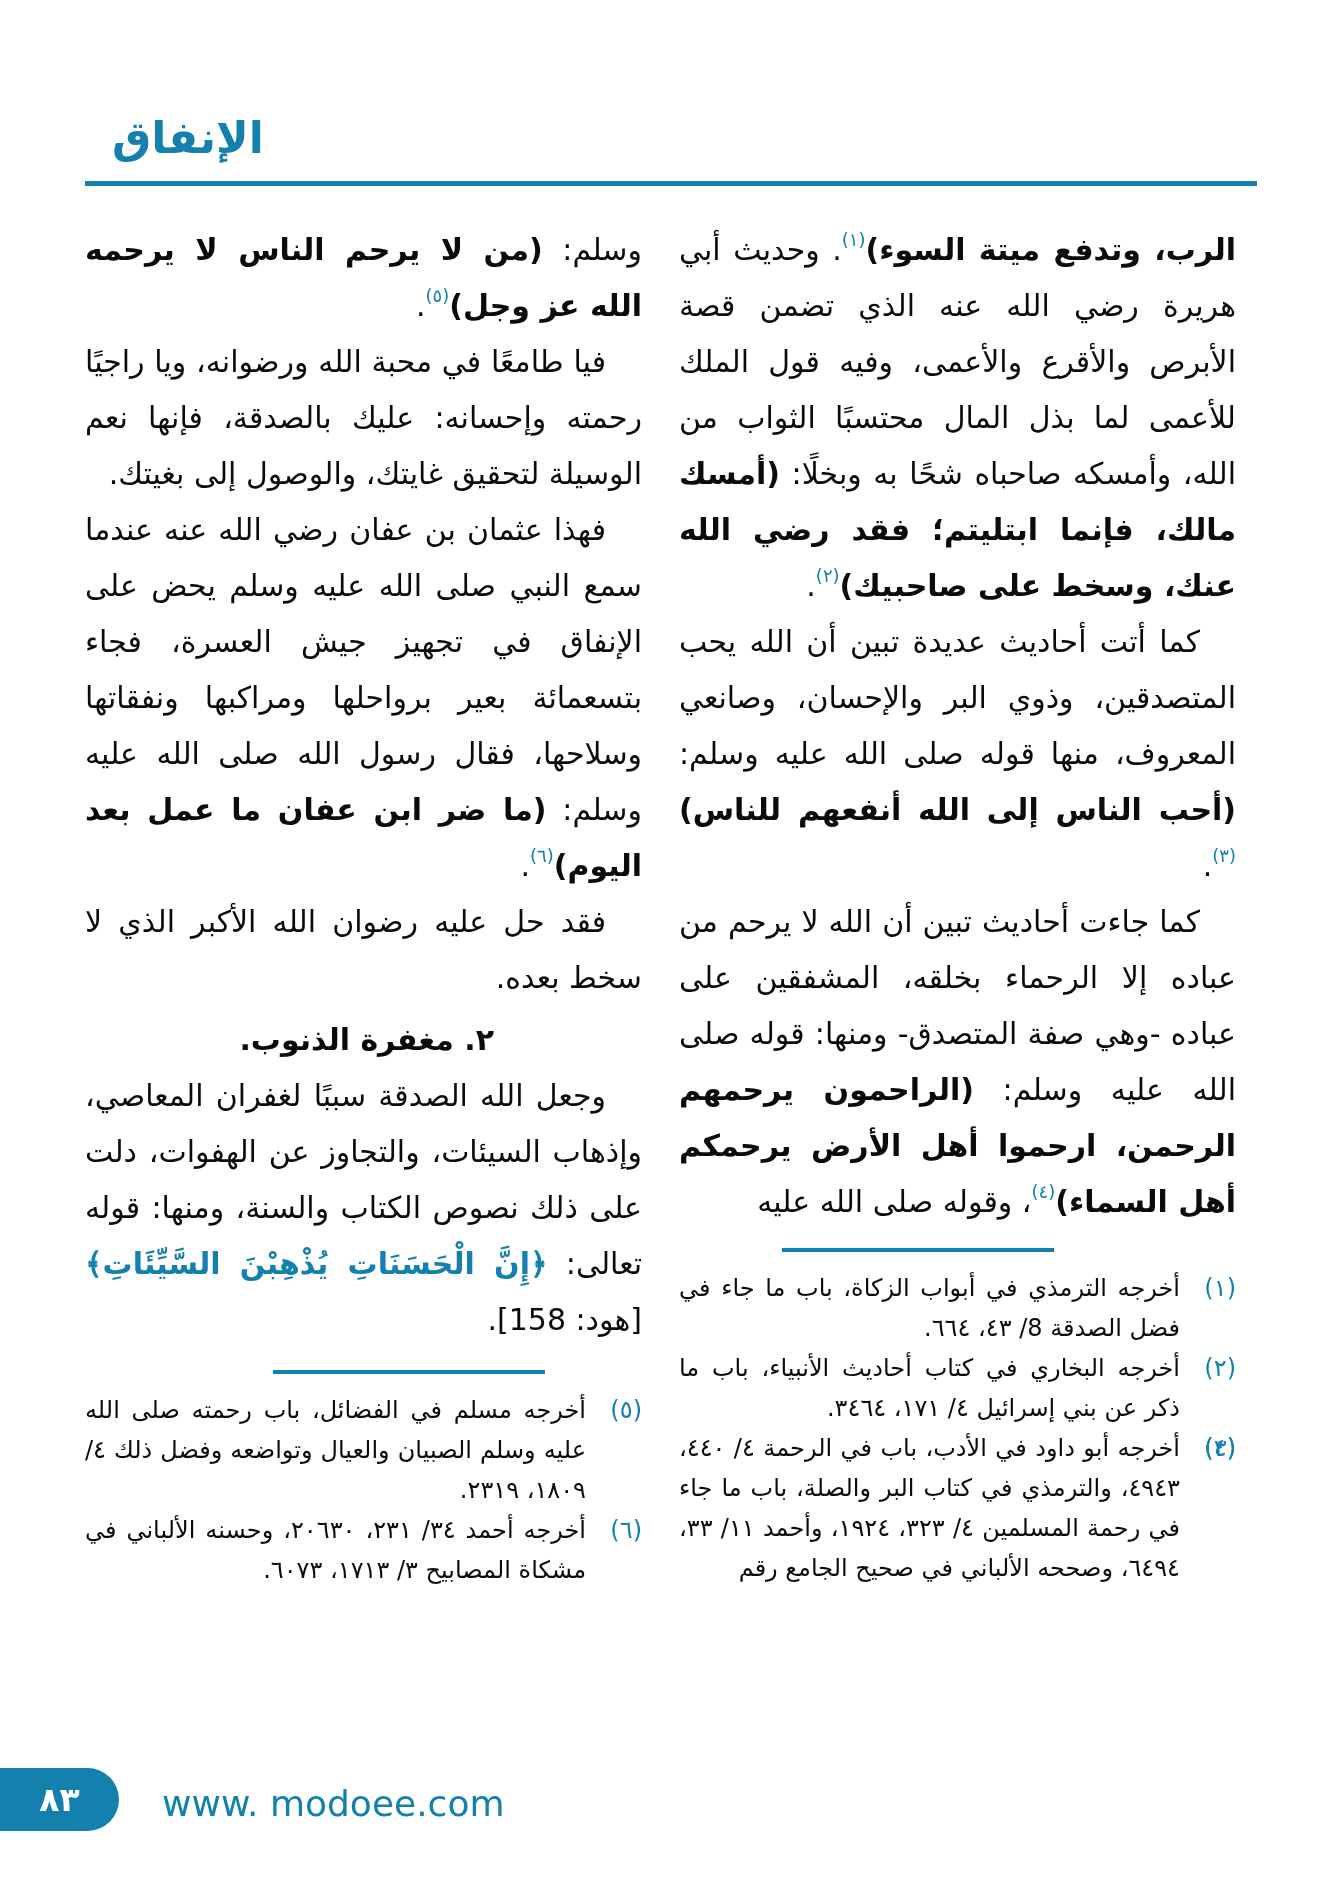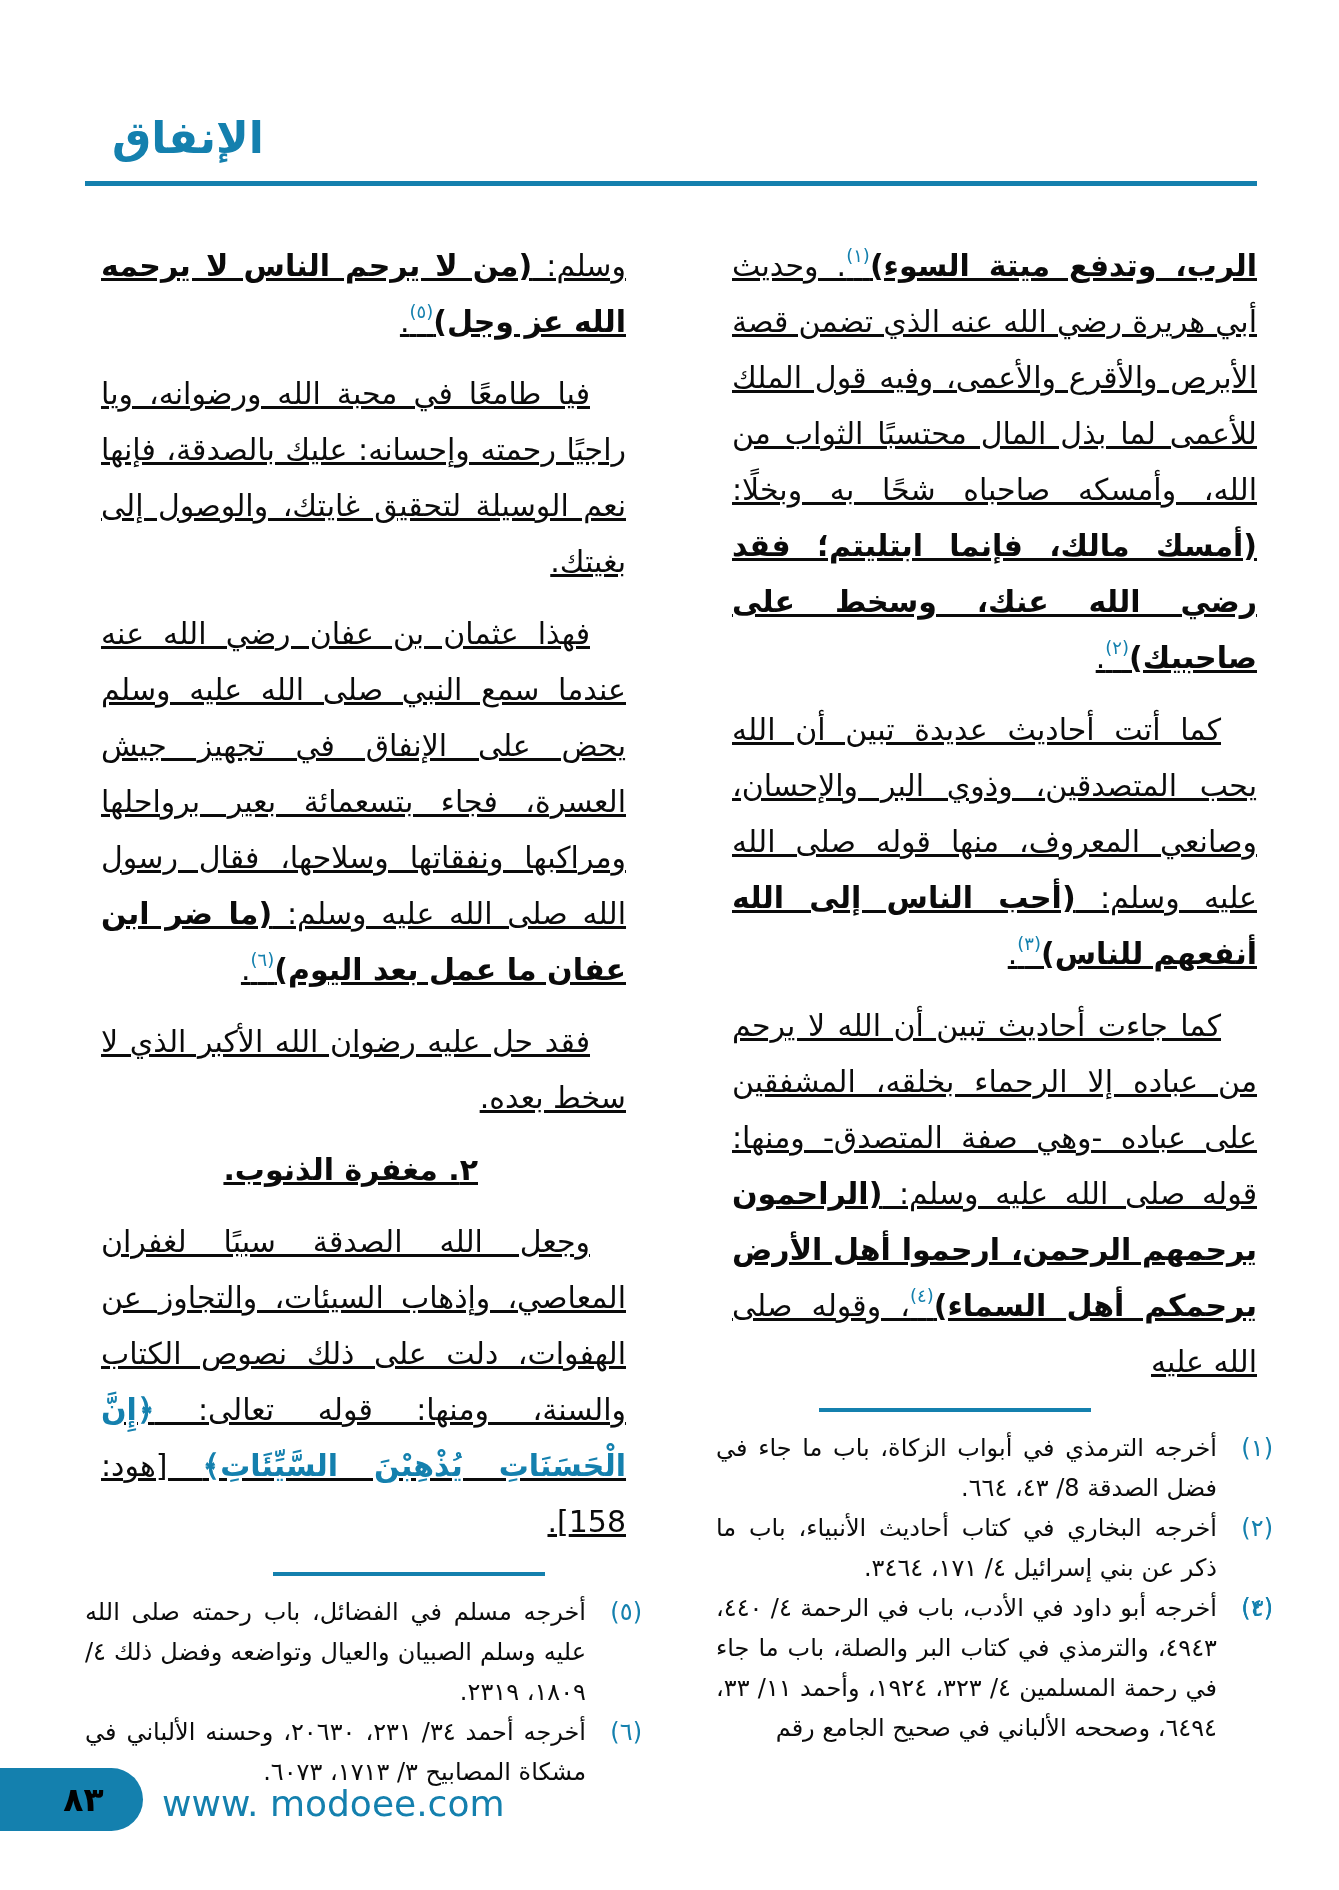--- a/index.html
+++ b/index.html
@@ -13,43 +13,43 @@
     color:var(--accent); direction:rtl;
   }
   .header-rule {
     position:absolute; left:85px; top:181px; width:1172px; height:5px;
     background:var(--accent);
   }
   .column {
     position:absolute; top:222px; width:557px; direction:rtl;
     text-align:justify; font-size:30px; line-height:56px; color:var(--ink);
   }
-  .col-right { left:716px; }
+  .col-right { left:679px; }
   .col-left  { left:85px;  }
-  .para { margin:16px; text-indent:36px;text-decoration:underline; }
+  .para { margin:0; text-indent:36px; }
   .para.continuation { text-indent:0; }
   .para.heading { text-indent:148px; font-weight:bold; margin-top:6px; }
   .bold  { font-weight:bold; }
   .quran { color:var(--accent); font-weight:bold; }
   .fnref {
     color:var(--accent); font-size:18px; line-height:0;
     vertical-align:14px; letter-spacing:-1px;
   }
   .fn-sep { height:4px; background:var(--accent); width:272px; }
   .col-right .fn-sep { margin:18px 182px 16px auto; }
   .col-left  .fn-sep { margin:22px 97px 16px auto; }
   .footnotes { font-size:24px; line-height:40px; }
   .footnote { position:relative; padding-right:56px; text-align:justify; }
   .footnote .fn-marker { position:absolute; right:0; top:0; color:var(--accent); }
   .footnote.fn-cont { padding-right:0; text-align:center; }
   .footer-badge {
     position:absolute; left:0; top:1768px; width:119px; height:63px;
-    background:var(--accent); border-radius:0 34px 34px 0; color:#000000;
+    background:var(--accent); border-radius:0 34px 34px 0; color:#ffffff;
     font-size:33px; font-weight:bold; display:flex; align-items:center;
-    justify-content:center; direction:rtl;padding-left:24px;
+    justify-content:center; direction:rtl;
   }
   .footer-site {
     position:absolute; left:162px; top:1783px; font-size:36px;
     color:var(--accent); text-decoration:none;
   }
 </style>
 </head>
 <body>
 
 <div class="page">

